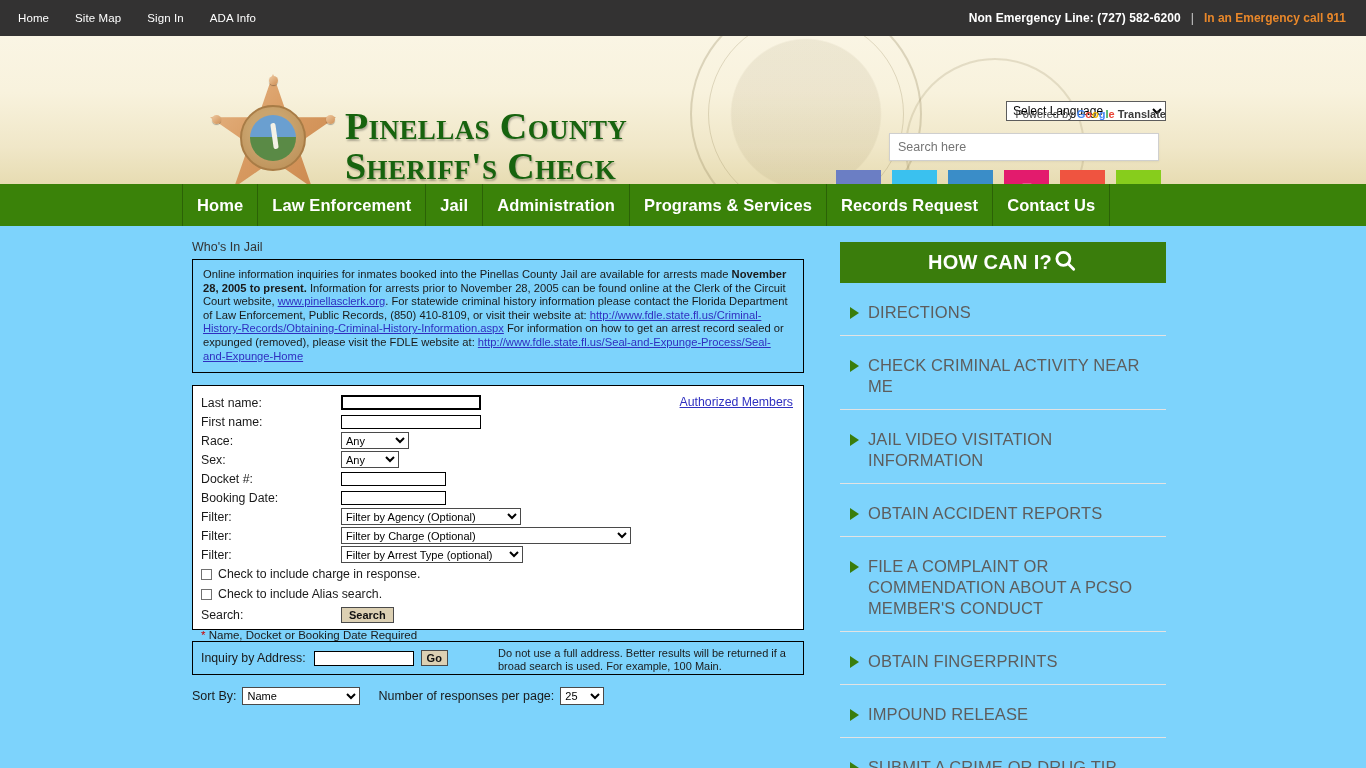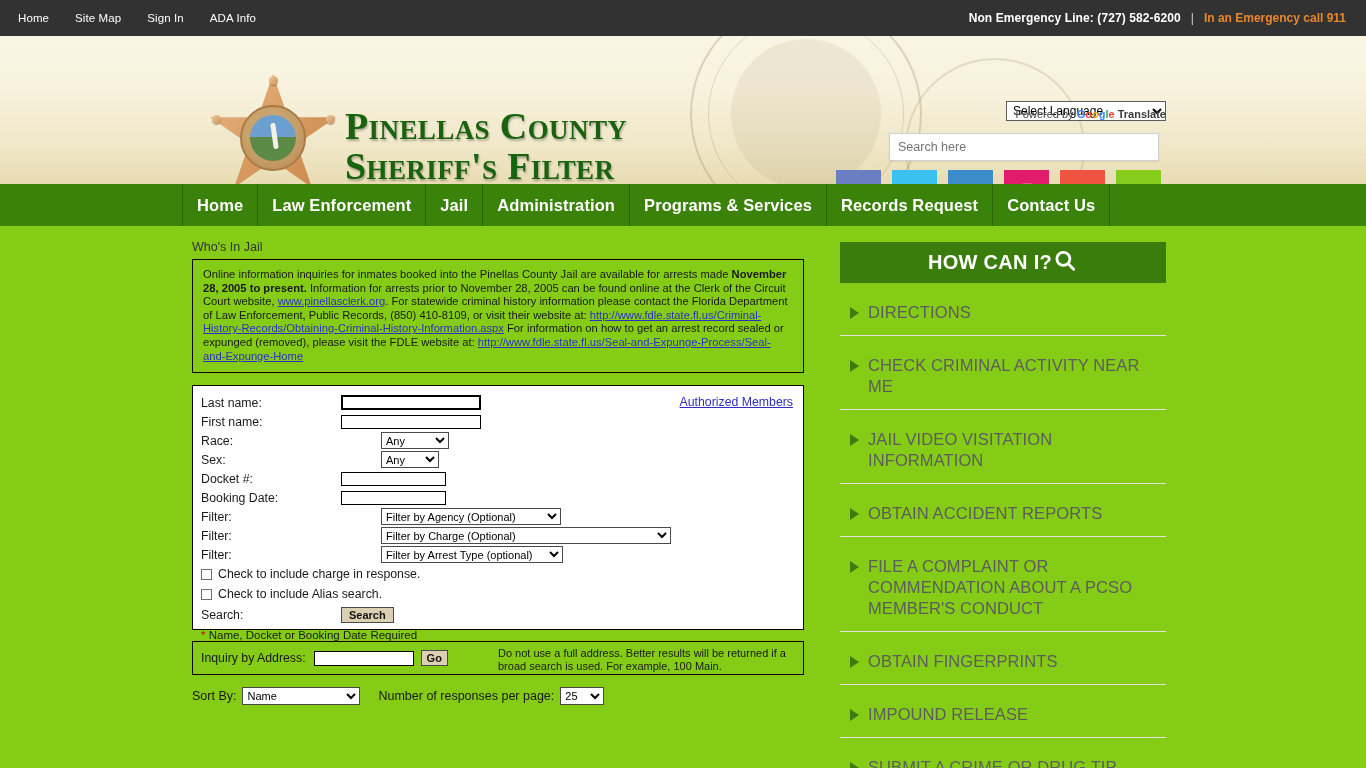--- a/index.html
+++ b/index.html
@@ -189,21 +189,21 @@
     border-right: 1px solid #2b6206;
     text-decoration: none;
     white-space: nowrap;
   }
   .nav-item:first-child { border-left: 1px solid #2b6206; }
 
   
   .page {
     position: relative;
     height: calc(768px - 36px - 148px - 42px);
-    background: #84cc16;
+    background: #7dd3fc;
   }
 
   .breadcrumb {
     position: absolute; left: 192px; top: 14px;
     font-size: 12.5px; color: #333;
   }
 
   .content {
     position: absolute; left: 192px; top: 33px;
     width: 612px;
@@ -249,21 +249,20 @@
   }
   .ftext.w140 { width: 140px; }
   .ftext.w105 { width: 105px; }
   .ftext.lastname { border-width: 2px; height: 15px; }
   .fsel {
     height: 17px;
     border: 1px solid #4a4a4a;
     background: #fff;
     font-size: 11px;
     font-family: "Liberation Sans", sans-serif;
-    margin-left: 40px;
   }
   .fsel.s-any { width: 68px; }
   .fsel.s-sex { width: 58px; }
   .fsel.s-agency { width: 180px; }
   .fsel.s-charge { width: 290px; }
   .fsel.s-arrest { width: 182px; }
 
   .authlink {
     position: absolute; right: 10px; top: 9px;
     font-size: 12.3px;
@@ -431,21 +430,21 @@
     <div class="star"></div>
     <div class="star-inner"></div>
     <div class="star-dot" style="left:59px; top:2px;"></div>
     <div class="star-dot" style="left:2px; top:41px;"></div>
     <div class="star-dot" style="left:116px; top:41px;"></div>
 
   </div>
 
   <div class="site-title">
     <span>Pinellas County</span>
-    <span class="l2">Sheriff's Filter</span>
+    <span class="l2">Sheriff's Check</span>
   </div>
 
   <select class="lang-select">
     <option>Select Language</option>
   </select>
 
   <div class="powered">
     <span>Powered by</span>
     <span><span class="g-b">G</span><span class="g-r">o</span><span class="g-y">o</span><span class="g-b">g</span><span class="g-g">l</span><span class="g-r">e</span></span>
     <span class="tr">Translate</span>

